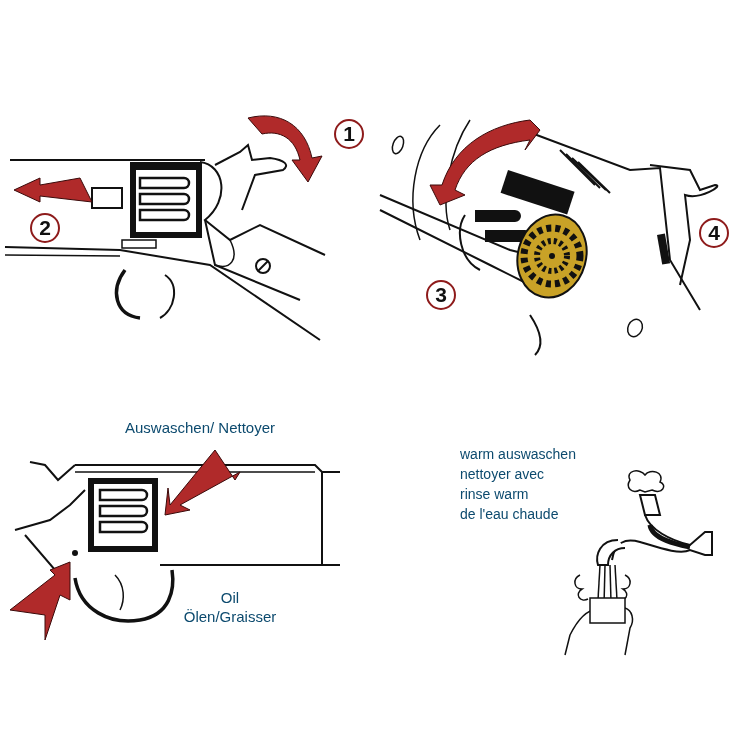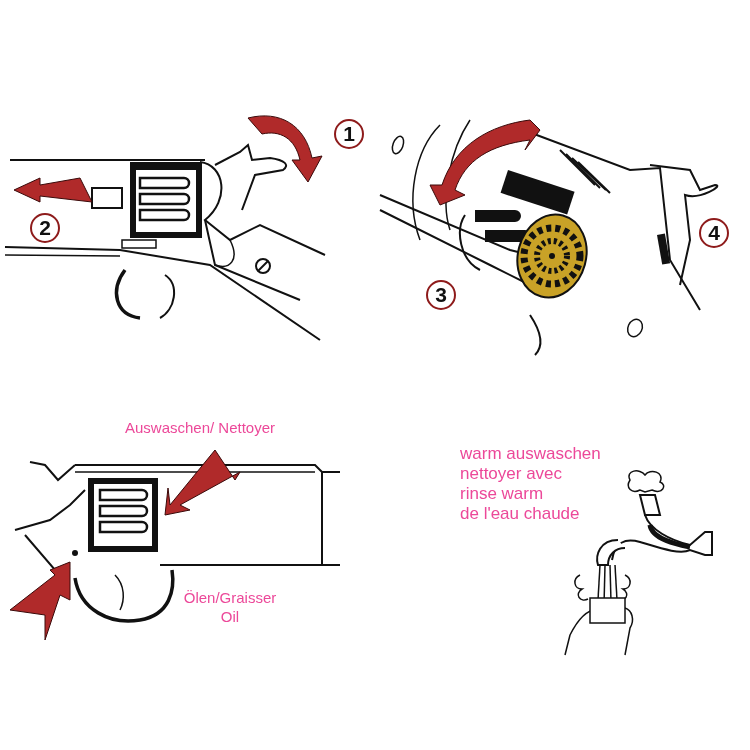--- a/index.html
+++ b/index.html
@@ -1,25 +1,25 @@
 <!DOCTYPE html>
 <html><head>
 <meta charset="utf-8">
 <style>
   html, body { margin: 0; padding: 0; background: #ffffff; }
   body { width: 750px; height: 750px; position: relative; overflow: hidden;
          font-family: "Liberation Sans", sans-serif; color: #1a1a1a; }
   .panel { position: absolute; }
   svg { position: absolute; left: 0; top: 0; overflow: visible; }
-  .lbl { position: absolute; font-family: "Liberation Sans", sans-serif; color: #ec4899; }
+  .lbl { position: absolute; font-family: "Liberation Sans", sans-serif; color: #0c4a6e; }
   .step { position: absolute; width: 30px; height: 30px; border: 2px solid #8e1b1b; border-radius: 50%;
           box-sizing: border-box; display: flex; align-items: center; justify-content: center;
           font: bold 21px "Liberation Sans", sans-serif; color: #111; background: #fff; }
   .caption { font-size: 15px; line-height: 19px; text-align: center; }
-  .note { font-size: 17px; line-height: 20px; }
+  .note { font-size: 14px; line-height: 20px; }
 </style>
 </head>
 <body>
 
 <div class="panel" style="left:0;top:90px;width:370px;height:230px;">
   <svg width="370" height="230">
 
     <path d="M10 70 L205 70" stroke="#111" stroke-width="2" fill="none"></path>
     <path d="M5 157 L120 160 L210 175 L320 250" stroke="#111" stroke-width="2" fill="none"></path>
     <path d="M5 165 L120 166" stroke="#111" stroke-width="1.5" fill="none"></path>
@@ -115,22 +115,22 @@
     <circle cx="75" cy="143" r="3" fill="#111"></circle>
 
     <path d="M75 168 C80 200 110 215 140 210 C170 205 175 180 172 160" stroke="#111" stroke-width="3.5" fill="none"></path>
     <path d="M115 165 C125 175 125 190 120 200" stroke="#111" stroke-width="1.5" fill="none"></path>
 
     <path d="M235 70 L215 40 L170 95 L168 78 L165 105 L190 100 L180 95 L240 62 Z" fill="#b02a2a" stroke="#3a0a0a" stroke-width="1"></path>
 
     <path d="M70 152 L50 160 L55 165 L10 200 L45 205 L45 230 L60 185 L70 190 Z" fill="#b02a2a" stroke="#3a0a0a" stroke-width="1"></path>
   </svg>
   <div class="lbl caption" style="left:160px;top:178px;width:140px;">
+    <div>Oil</div>
     <div>Ölen/Graisser</div>
-    <div>Oil</div>
   </div>
 </div>
 
 <div class="panel" style="left:440px;top:430px;width:300px;height:230px;">
   <div class="lbl note" style="left:20px;top:14px;width:170px;">
     <div>warm auswaschen</div>
     <div>nettoyer avec</div>
     <div>rinse warm</div>
     <div>de l'eau chaude</div>
   </div>

